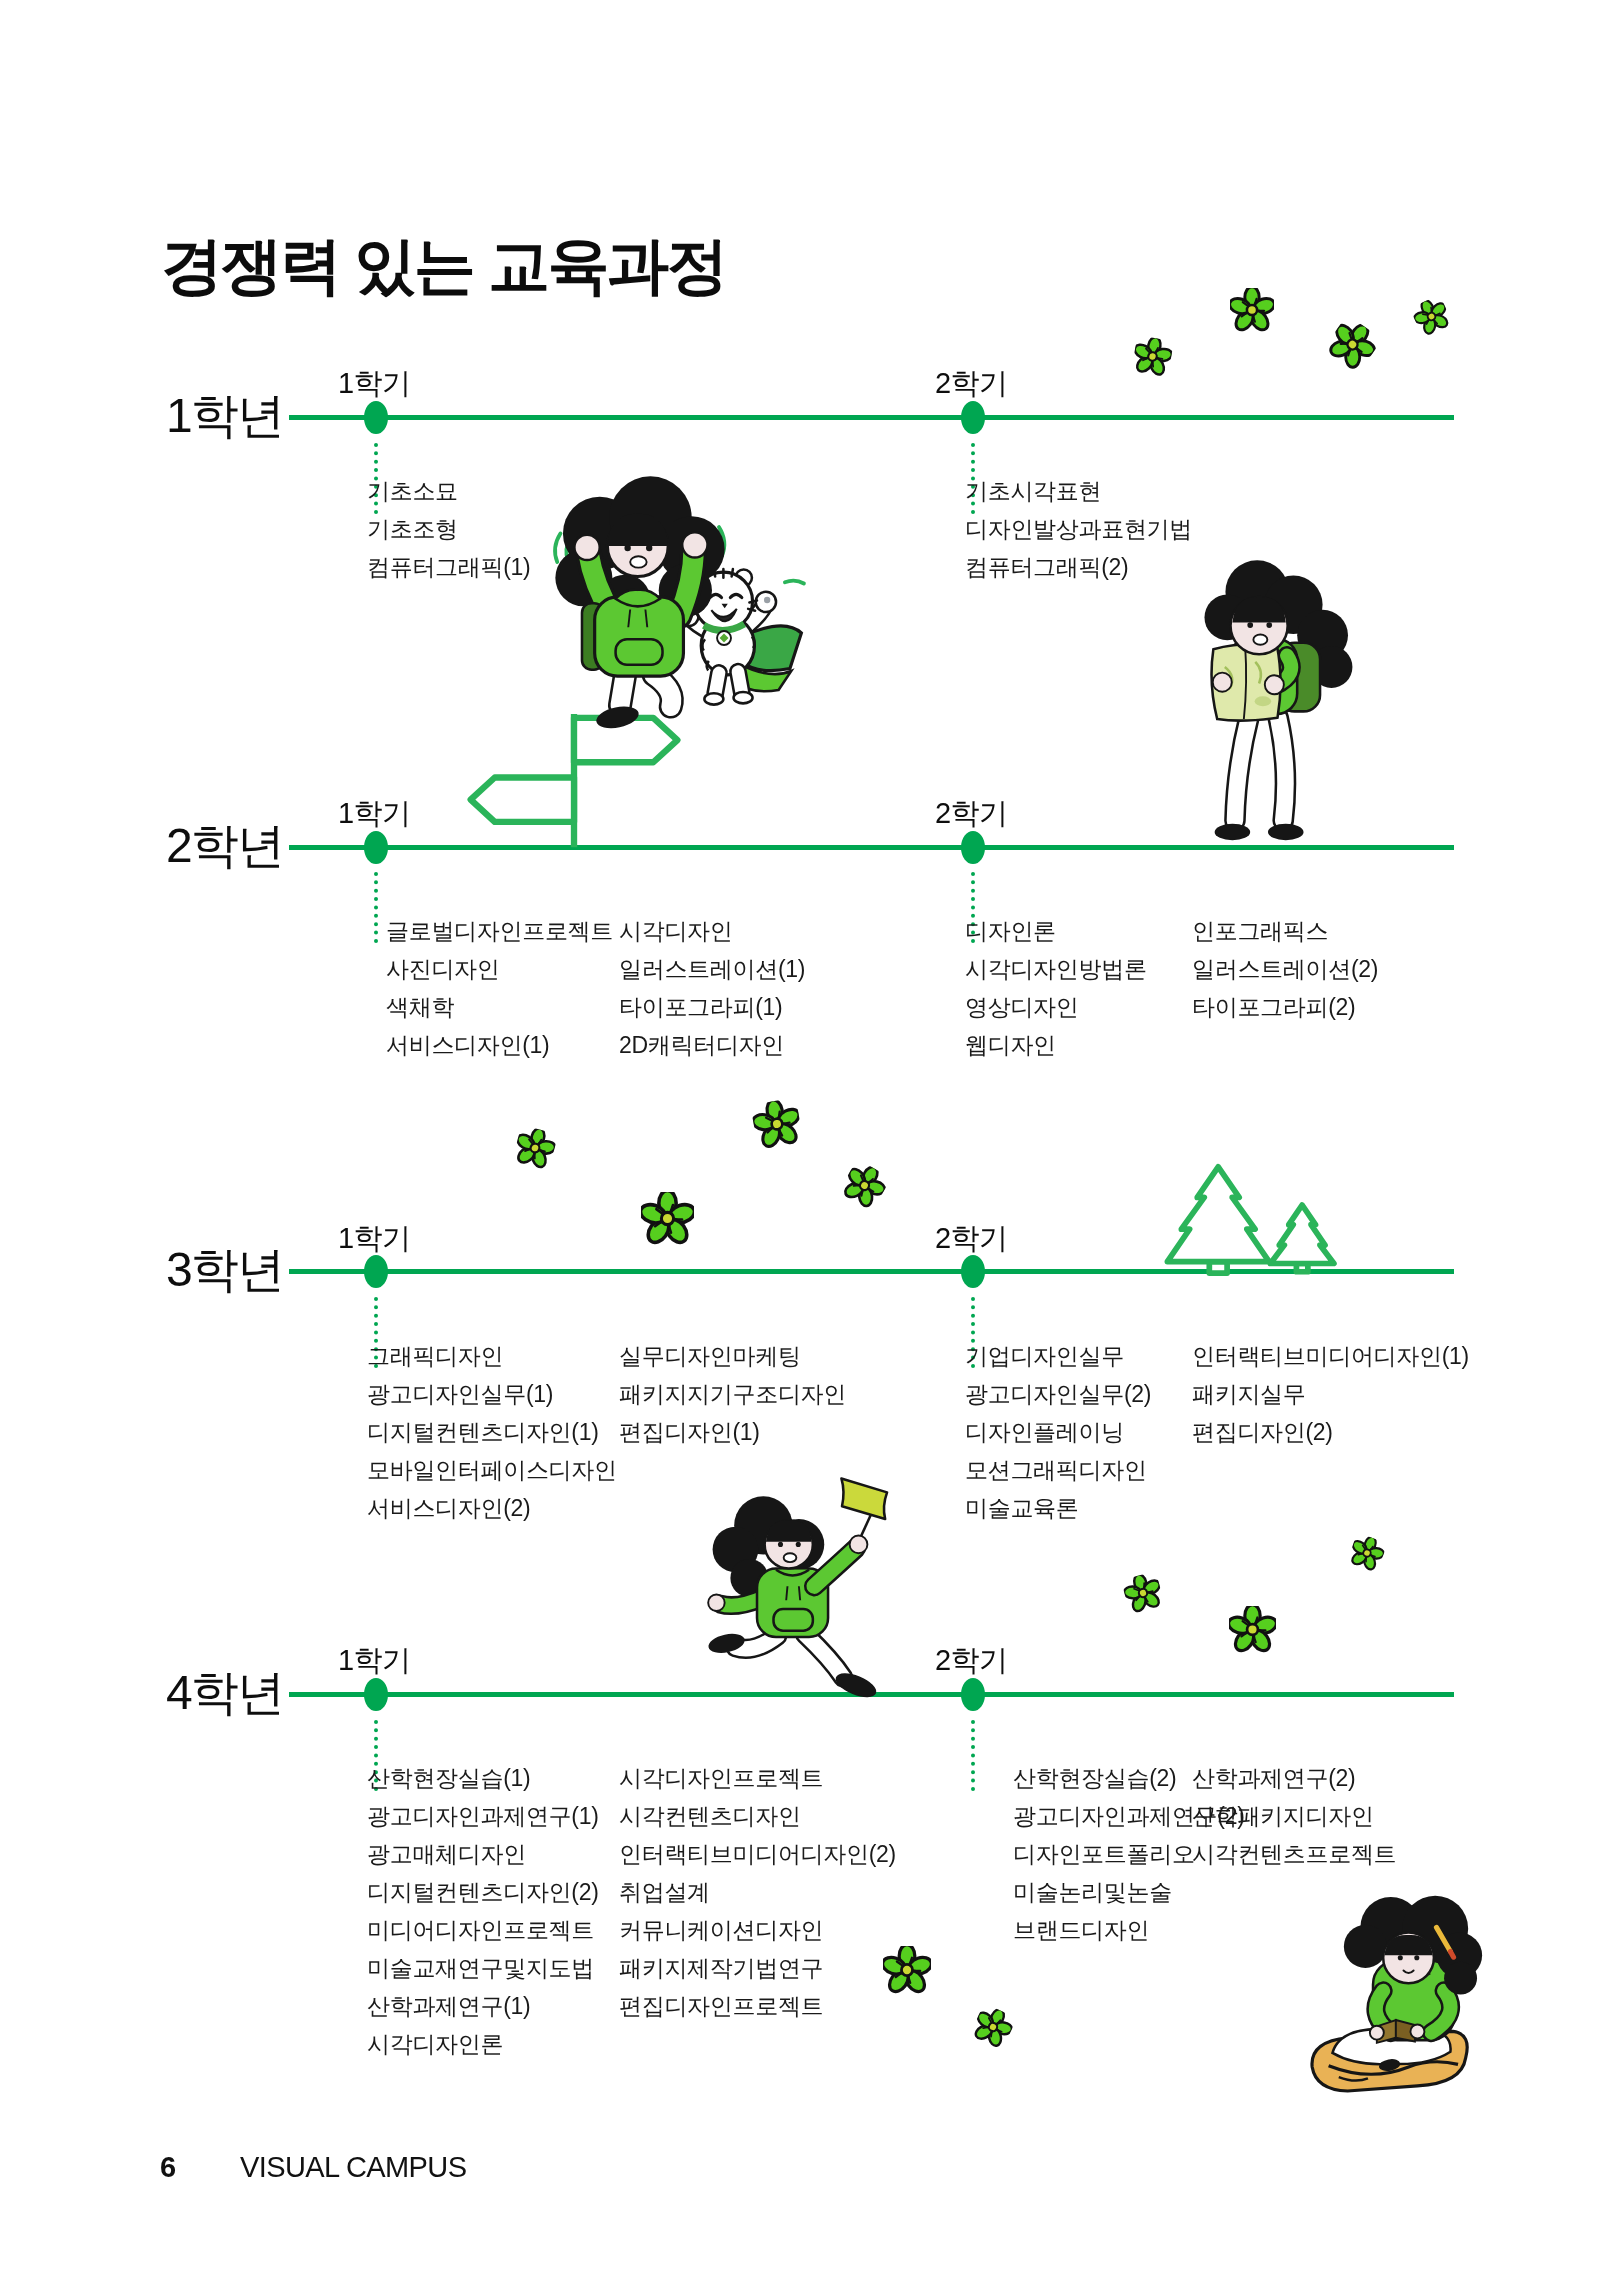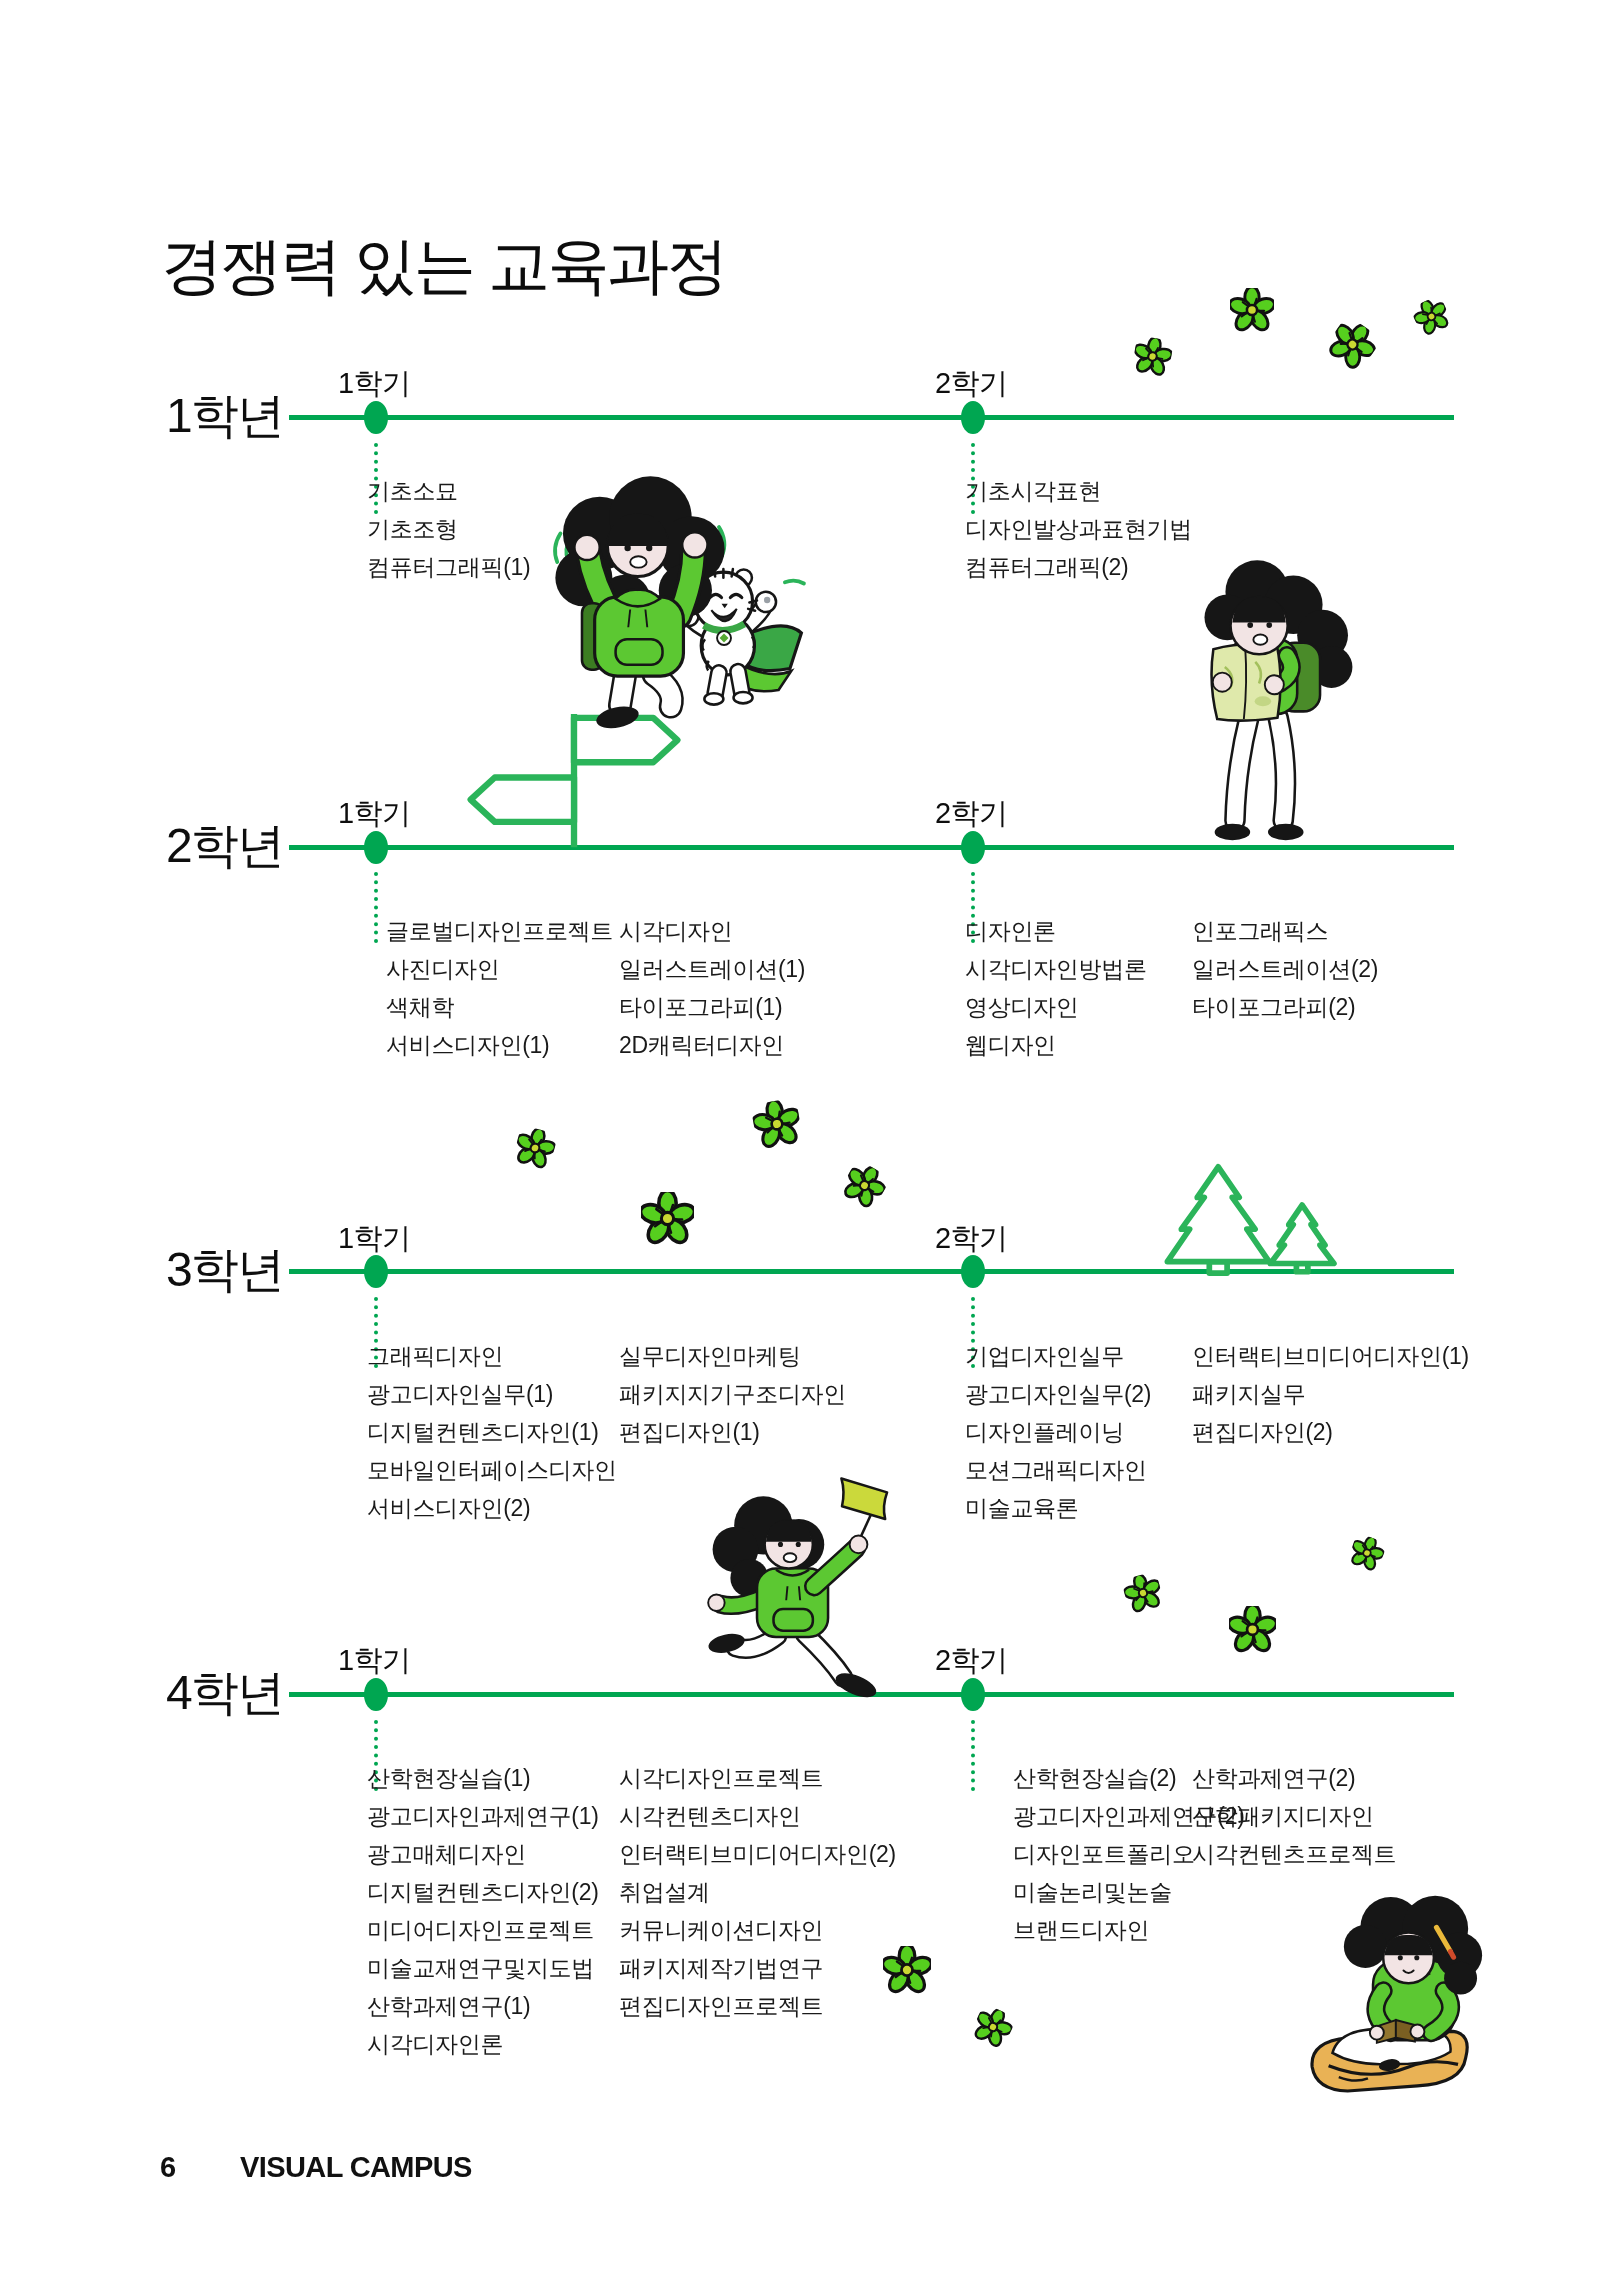--- a/index.html
+++ b/index.html
@@ -1,28 +1,28 @@
 <!DOCTYPE html>
 <html style="font-size:10.2px"><head>
 <meta charset="utf-8">
 <style>
   html,body{margin:0;padding:0;background:#e8e8e8}
   .page{position:relative;width:1620px;height:2273px;background:#ffffff;overflow:hidden;
         font-family:"Liberation Sans","DejaVu Sans",sans-serif;color:#141414}
   .subtitle{position:absolute;left:166px;top:166px;font-size:29px;font-weight:500;letter-spacing:-0.6px;color:#111}
-  .title{position:absolute;left:161px;top:224px;font-size:62px;font-weight:400;letter-spacing:-2.5px;color:#0c0c0c}
+  .title{position:absolute;left:161px;top:224px;font-size:62px;font-weight:700;letter-spacing:-2.5px;color:#0c0c0c}
   .year-label{position:absolute;left:166px;font-size:48px;font-weight:400;letter-spacing:-1.9px;line-height:1;color:#0e0e0e}
   .tl{position:absolute;left:289px;width:1165px;height:5.1px;background:#00a651}
   .node{position:absolute;width:24px;height:33px;border-radius:50%;background:#00a651}
   .dots{position:absolute;width:0;border-left:4.4px dotted #00a651;height:71px}
   .sem-label{position:absolute;font-size:29px;font-weight:400;letter-spacing:-0.6px;color:#0e0e0e}
   .col{position:absolute;font-size:23px;letter-spacing:-0.3px;color:#1a1a1a}
   .col .course{line-height:38px;white-space:nowrap}
   .footer-num{position:absolute;left:160px;top:2151px;font-size:29px;font-weight:700;color:#111}
-  .footer-label{position:absolute;left:240px;top:2151px;font-size:29px;font-weight:700;letter-spacing:-0.6px;color:#111}
+  .footer-label{position:absolute;left:240px;top:2151px;font-size:29px;font-weight:400;letter-spacing:-0.6px;color:#111}
   svg.deco{position:absolute;overflow:visible}
   .flower{position:absolute}
 </style>
 </head>
 <body>
 
 <div class="page">
 
   <svg width="0" height="0" style="position:absolute" aria-hidden="true">
     <defs>

